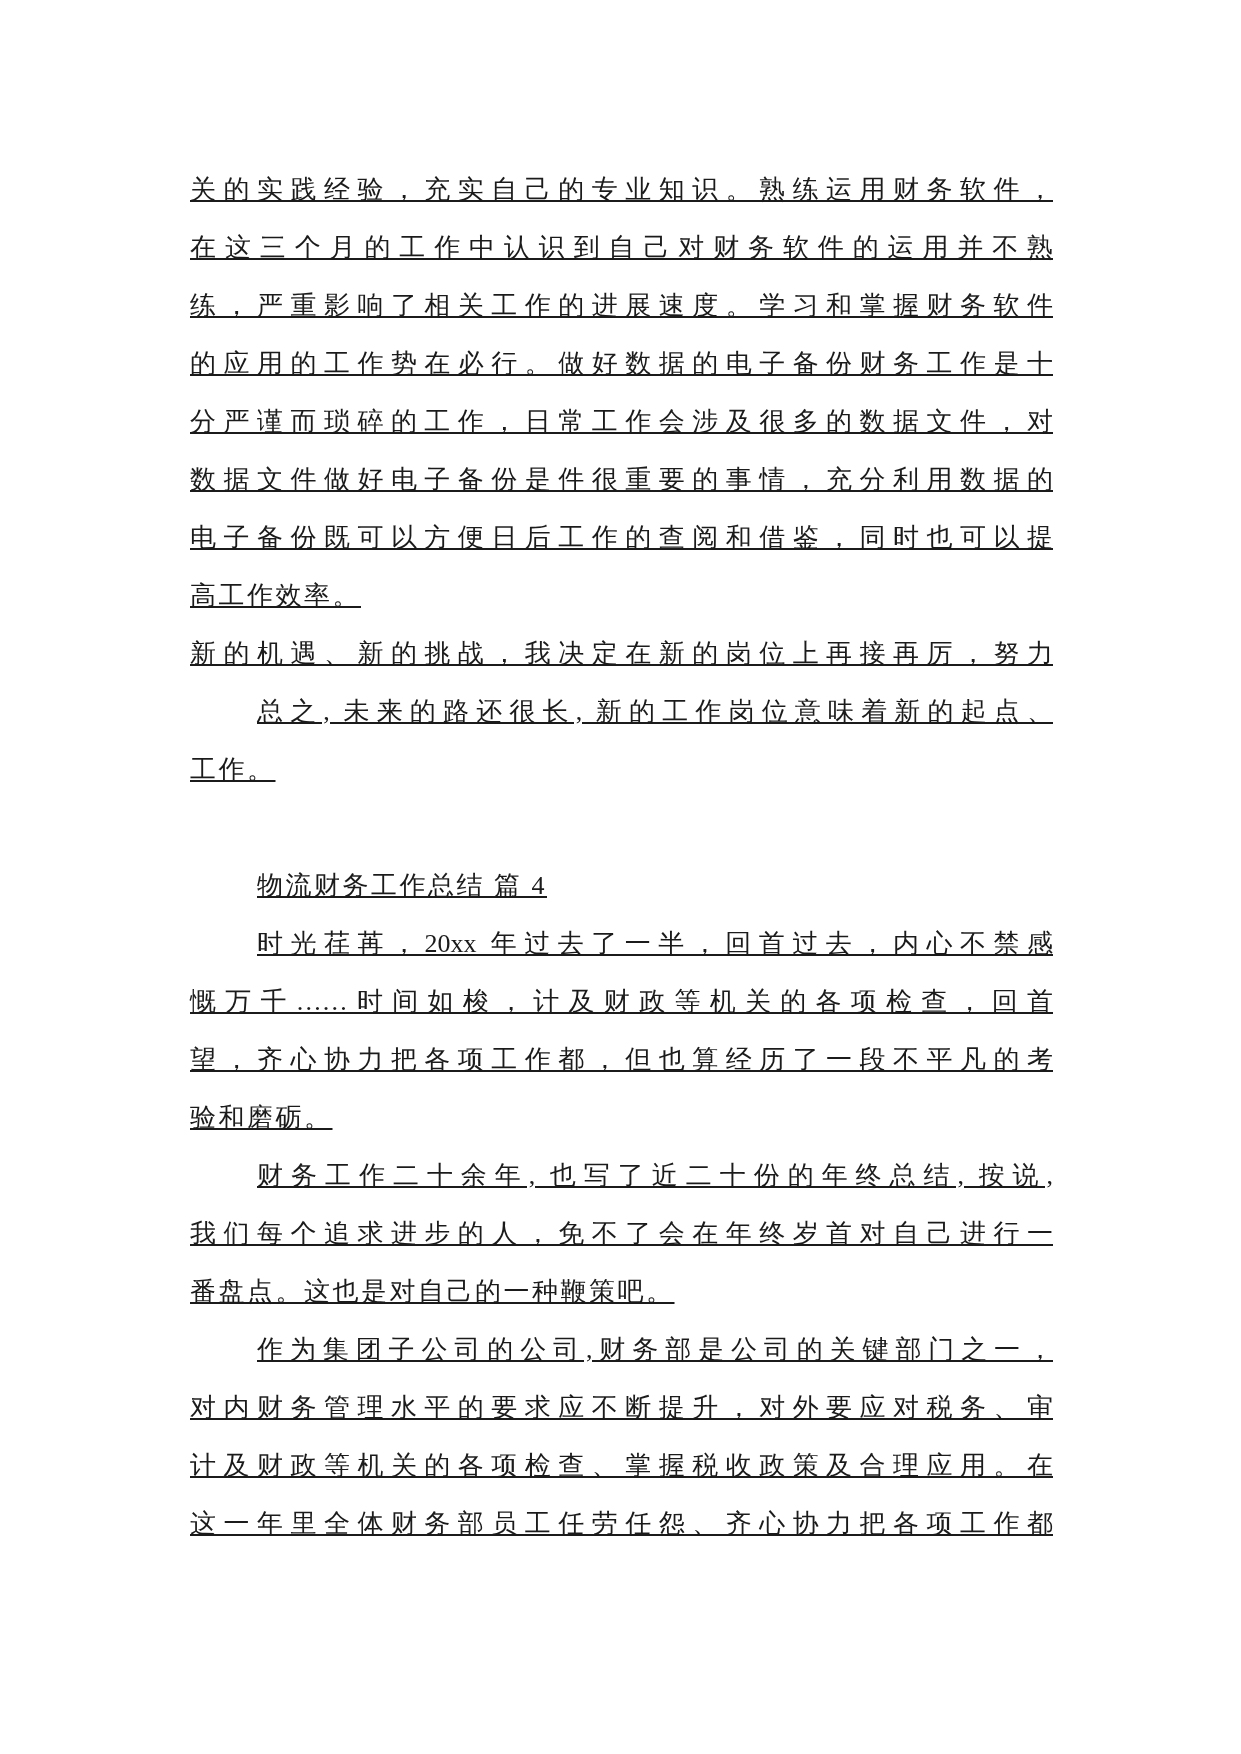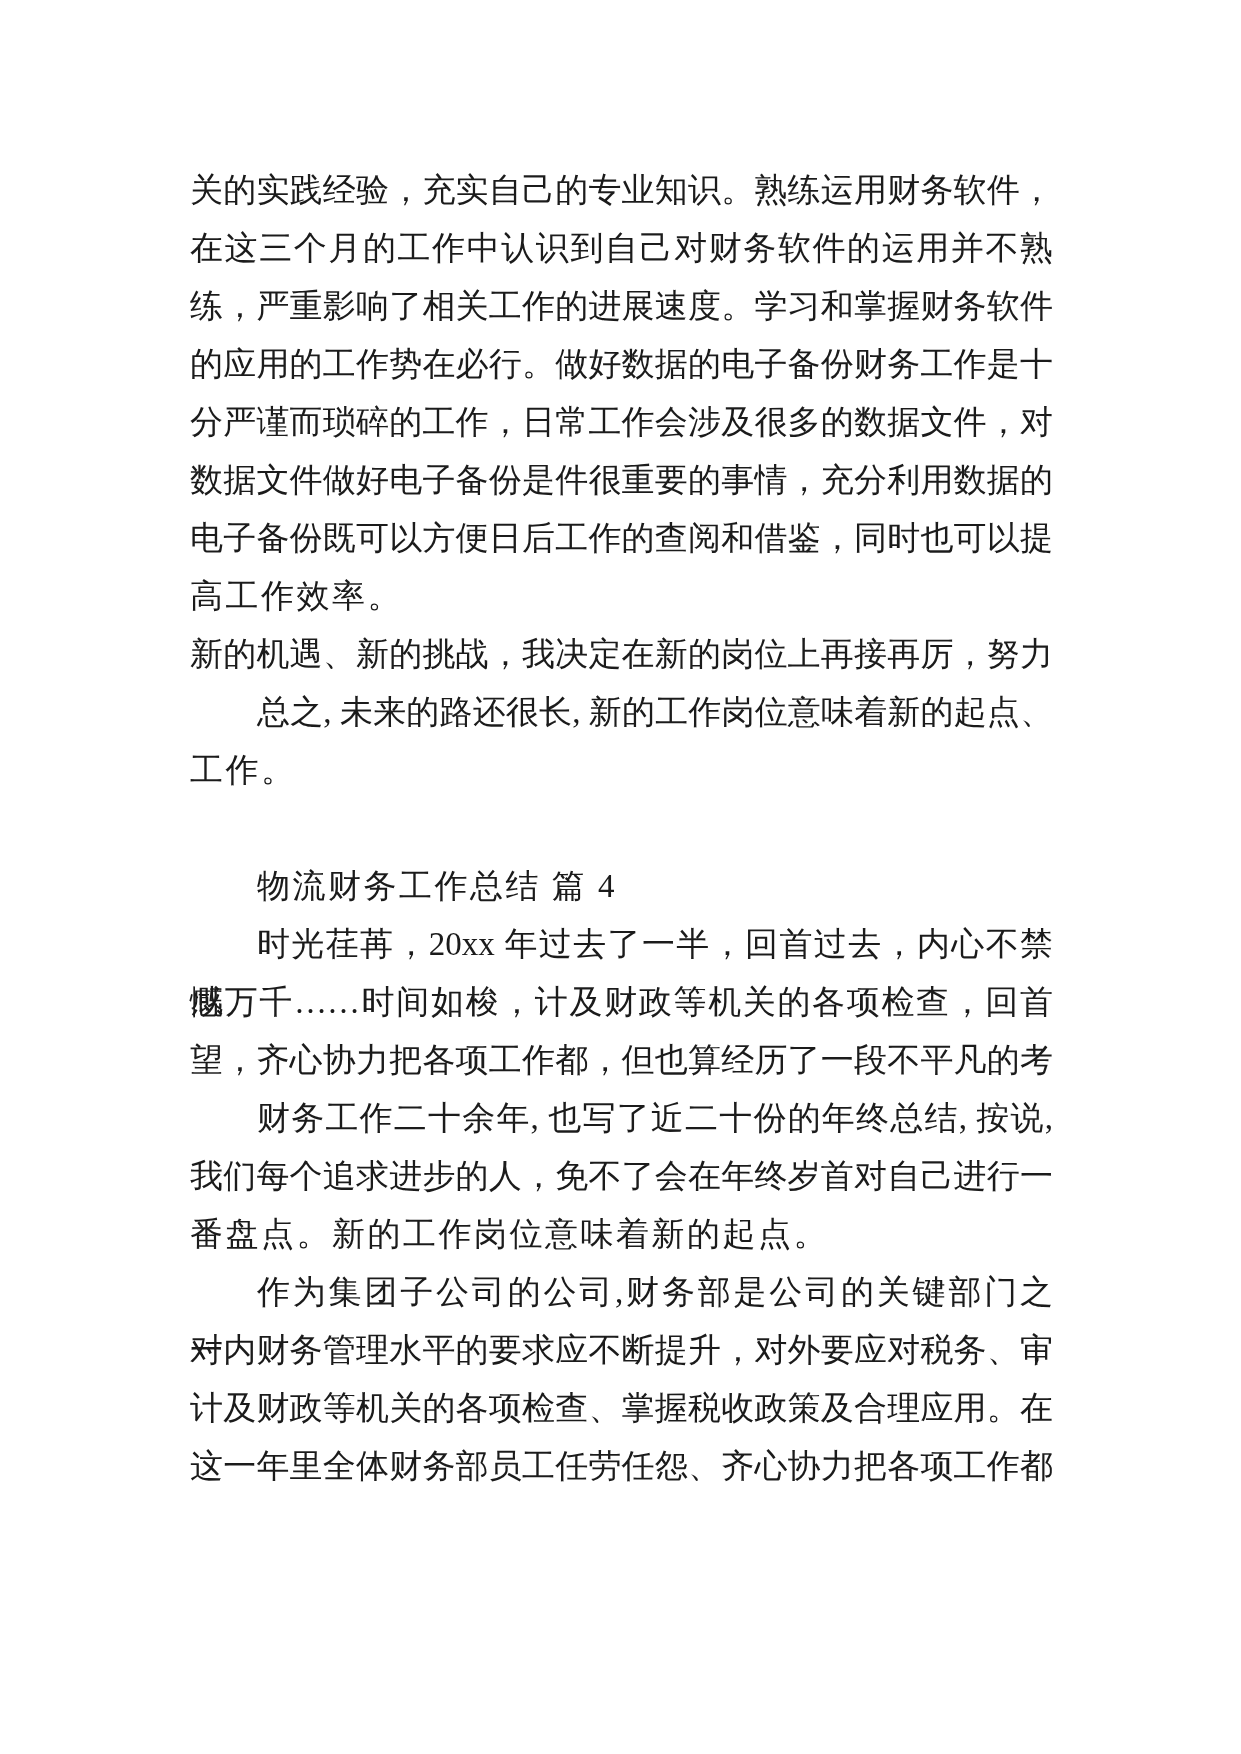--- a/index.html
+++ b/index.html
@@ -22,23 +22,24 @@
   .text-block {
     position: absolute;
     left: 190px;
     top: 161px;
     width: 863px;
     color: #1b1b1b;
   }
   .line {
     height: 58px;
     line-height: 58px;
-    font-size: 33px;
+    font-size: 26px;
     letter-spacing: 2.5px;
     white-space: nowrap;
+    text-decoration: underline;
   }
   .line.fill {
     letter-spacing: 0;
     white-space: normal;
     text-align: justify;
     text-align-last: justify;
     text-justify: distribute;
   }
   .line.indent {
     text-indent: 67px;
@@ -61,21 +62,22 @@
       <div class="line fill">电子备份既可以方便日后工作的查阅和借鉴，同时也可以提</div>
       <div class="line">高工作效率。</div>
       <div class="line fill">新的机遇、新的挑战，我决定在新的岗位上再接再厉，努力</div>
       <div class="line fill indent">总之, 未来的路还很长, 新的工作岗位意味着新的起点、</div>
       <div class="line">工作。</div>
       <div class="line spacer"></div>
       <div class="line indent">物流财务工作总结 篇 4</div>
       <div class="line fill indent">时光荏苒，20xx 年过去了一半，回首过去，内心不禁感</div>
       <div class="line fill">慨万千……时间如梭，计及财政等机关的各项检查，回首</div>
       <div class="line fill">望，齐心协力把各项工作都，但也算经历了一段不平凡的考</div>
+      <div class="line">验和磨砺。</div>
       <div class="line fill indent">财务工作二十余年, 也写了近二十份的年终总结, 按说,</div>
       <div class="line fill">我们每个追求进步的人，免不了会在年终岁首对自己进行一</div>
-      <div class="line">番盘点。新的工作岗位意味着新的起点。</div>
+      <div class="line">番盘点。这也是对自己的一种鞭策吧。</div>
       <div class="line fill indent">作为集团子公司的公司,财务部是公司的关键部门之一，</div>
       <div class="line fill">对内财务管理水平的要求应不断提升，对外要应对税务、审</div>
       <div class="line fill">计及财政等机关的各项检查、掌握税收政策及合理应用。在</div>
       <div class="line fill">这一年里全体财务部员工任劳任怨、齐心协力把各项工作都</div>
     </div>
 </div>
 
 </body></html>

